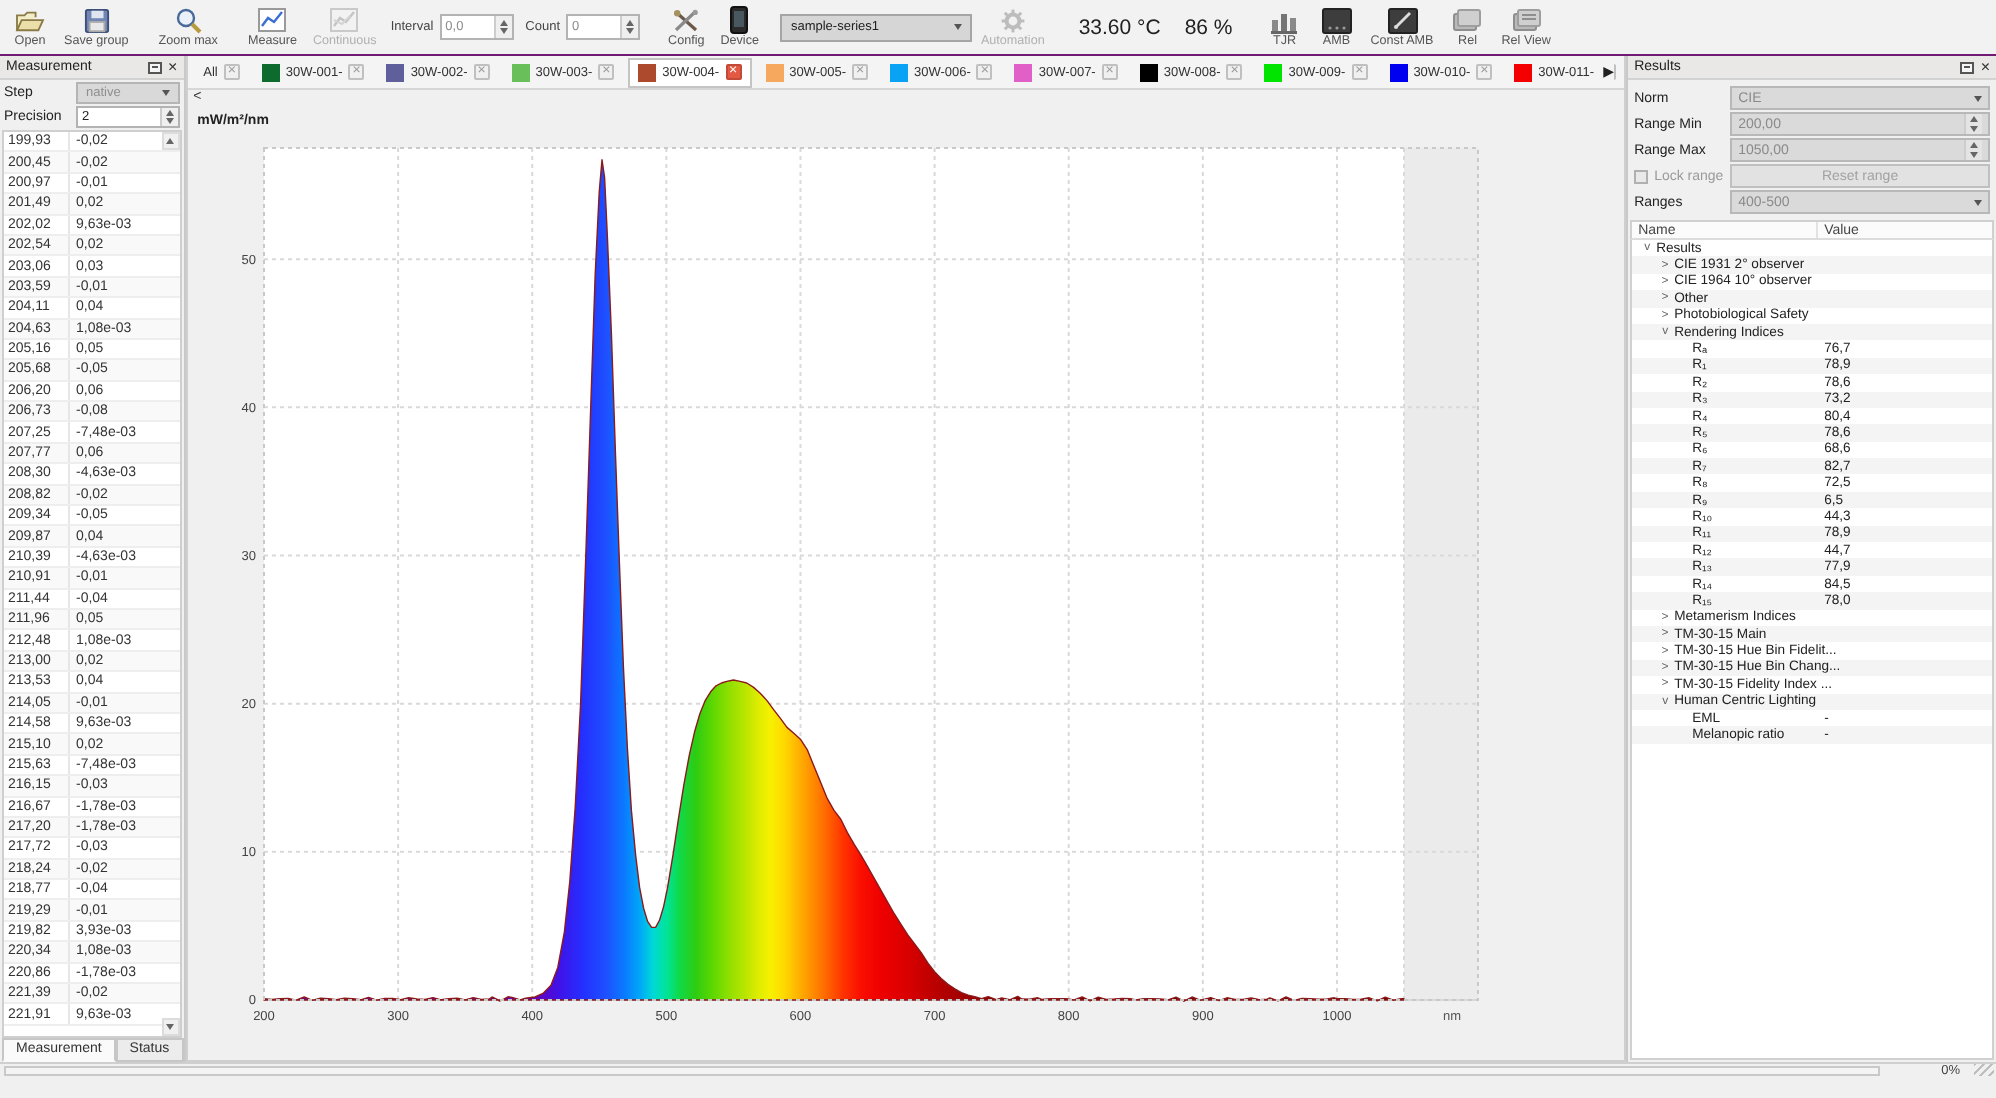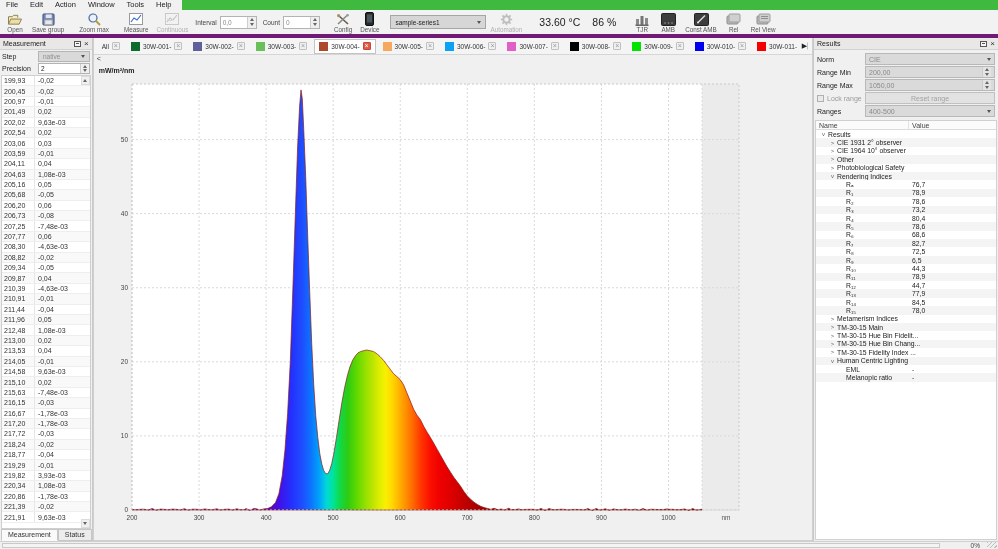--- a/index.html
+++ b/index.html
@@ -6,21 +6,21 @@
   html,body{width:998px;height:549px;overflow:hidden}
   body{font-family:"Liberation Sans",sans-serif;background:#f0f0f0;color:#333}
   .app{position:relative;width:998px;height:549px;background:#f0f0f0;font-size:7px}
 
   
   .menubar{height:10px;display:flex;align-items:center;background:#f1f1f1;position:relative}
   .menu-item{font-size:7.5px;line-height:10px;padding:0 6px;color:#222;white-space:nowrap}
   .menu-accent{flex:1;height:10px;background:#3fba3f;margin-left:4px}
 
   
-  .toolbar{height:28px;display:flex;align-items:center;background:#f2f2f2;border-bottom:4px solid #701a75;padding:1px 2px}
+  .toolbar{height:28px;display:flex;align-items:flex-start;background:#f2f2f2;border-bottom:1px solid #701a75;padding:1px 2px}
   .tbtn{display:flex;flex-direction:column;align-items:center;justify-content:space-between;padding:2px 4px 1px;min-width:26px}
   .tbtn .ticon{height:14px;display:flex;align-items:center;justify-content:center}
   .tlabel{font-size:6.3px;color:#555;line-height:7px;white-space:nowrap}
   .tbtn.disabled .tlabel{color:#b0b0b0}
   .tsep{width:1px;background:#d9d9d9;margin:2px 3px}
   .tfield{display:flex;align-items:center;gap:3px;padding:0 3px;font-size:6.5px;color:#444;align-self:center}
   .spin{display:flex;border:1px solid #b3b3b3;background:#fff;height:13px}
   .spin .sval{width:26px;font-size:6.5px;color:#8c8c8c;padding:0 2px;display:flex;align-items:center}
   .sarrows{width:9px;border-left:1px solid #cdcdcd;display:flex;flex-direction:column;align-items:center;justify-content:space-evenly;background:#efefef}
   .tri-up{width:0;height:0;border-left:2.5px solid transparent;border-right:2.5px solid transparent;border-bottom:3px solid #666}
@@ -99,29 +99,20 @@
   .statusbar{height:8px;border-top:1px solid #cfcfcf;background:#f0f0f0;position:relative}
   .progress-track{position:absolute;left:2px;right:58px;top:1px;bottom:1px;border:1px solid #c9c9c9;background:#f4f4f4}
   .progress-label{position:absolute;right:18px;top:0;font-size:6.5px;color:#444;line-height:8px}
   .grip{position:absolute;right:1px;bottom:1px;width:10px;height:6px;background:repeating-linear-gradient(135deg,#bdbdbd 0 1px,transparent 1px 3px)}
 </style>
 </head>
 <body>
 
 <div class="app">
 
-  <div class="menubar">
-    <span class="menu-item">File</span>
-    <span class="menu-item">Edit</span>
-    <span class="menu-item">Action</span>
-    <span class="menu-item">Window</span>
-    <span class="menu-item">Tools</span>
-    <span class="menu-item">Help</span>
-    <span class="menu-accent"></span>
-  </div>
 
   <div class="toolbar">
     <div class="tbtn">
       <span class="ticon">
           <svg width="16" height="13" viewBox="0 0 16 14">
             <path d="M1 12 L1 4 L5 4 L6.5 2.5 L11 2.5 L11 5" fill="#f3ecc8" stroke="#8a7a45"></path>
             <path d="M1 12 L3.5 6.5 L15 6.5 L12.5 12 Z" fill="#eadfa9" stroke="#8a7a45"></path>
           </svg>
         </span>
       <span class="tlabel">Open</span>

